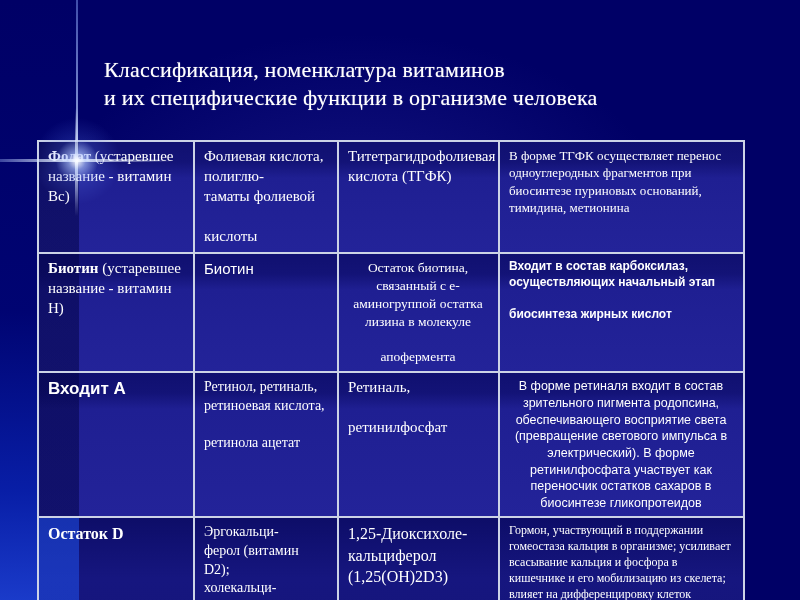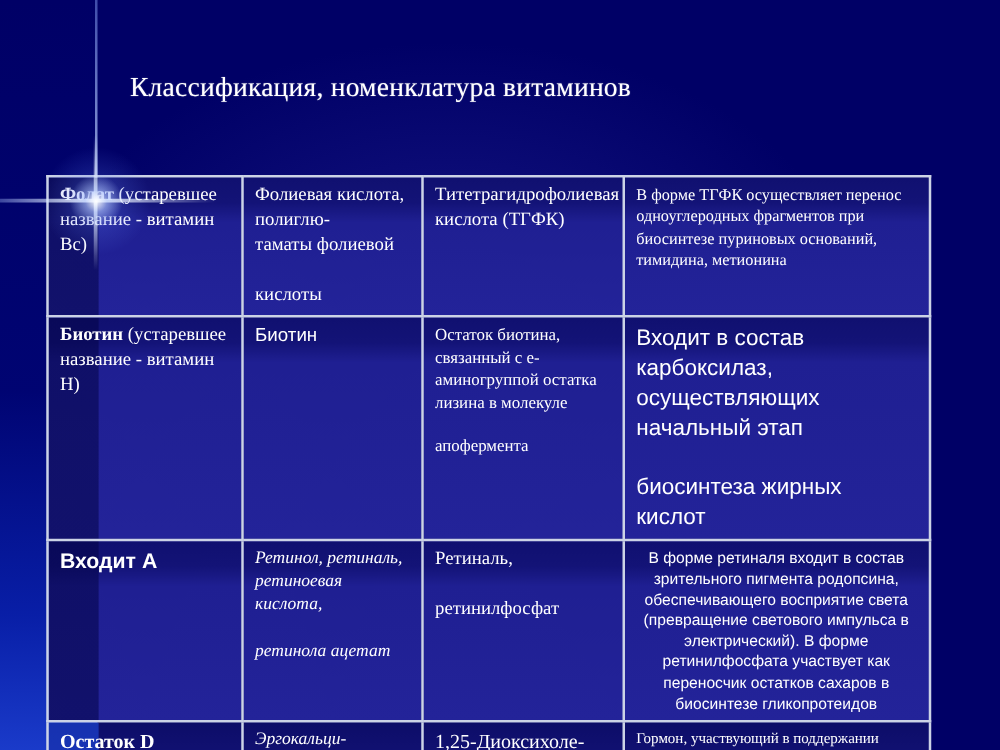--- a/index.html
+++ b/index.html
@@ -41,24 +41,24 @@
     background-image:linear-gradient(90deg, rgba(30,80,235,0.55) 0px, rgba(30,80,235,0.55) 40px, rgba(30,80,235,0) 40px),
                      linear-gradient(180deg,#0d0d68 0px,#101070 20px,#16167f 60px,#15157b 100%);
   }
   .serif{font-family:"Liberation Serif","DejaVu Serif",serif;}
   .sans{font-family:"Liberation Sans","DejaVu Sans",sans-serif;}
   .b{font-weight:bold;}
   .pre{white-space:pre-line;}
   .s12{font-size:12px;line-height:1.28;}
   .s125{font-size:12.5px;line-height:1.3;text-align:center;}
   .s13{font-size:13px;line-height:1.3;}
-  .s135{font-size:13.5px;line-height:1.32;}
-  .s14{font-size:14px;font-style:italic;}
+  .s135{font-size:13.5px;line-height:1.32;text-align:center;}
+  .s14{font-size:14px;}
   .s15{font-size:15px;}
-  .s155{font-size:18px;}
+  .s155{font-size:12px;font-weight:bold;}
   .s16{font-size:16px;}
   .s17{font-size:17px;}
   
   .title{
     position:absolute;left:104px;top:56px;z-index:2;margin:0;
     font-size:22px;font-weight:400;line-height:28px;color:#ffffff;
     text-shadow:0 0 1px rgba(255,255,255,0.55);
     letter-spacing:0.2px;
   }
   
@@ -84,21 +84,21 @@
   }
 </style>
 </head>
 <body>
 
 <div class="slide">
 
   <div class="pillar"></div>
   <div class="beam-top"></div>
 
-  <h1 class="title"><span>Классификация, номенклатура витаминов</span><br></h1>
+  <h1 class="title"><span>Классификация, номенклатура витаминов</span><br><span>и их специфические функции в организме человека</span></h1>
 
   <table class="tbl">
     <colgroup>
       <col style="width:156px">
         <col style="width:144px">
         <col style="width:161px">
         <col style="width:245px">
     </colgroup>
     <tbody>
       <tr style="height:94px">

